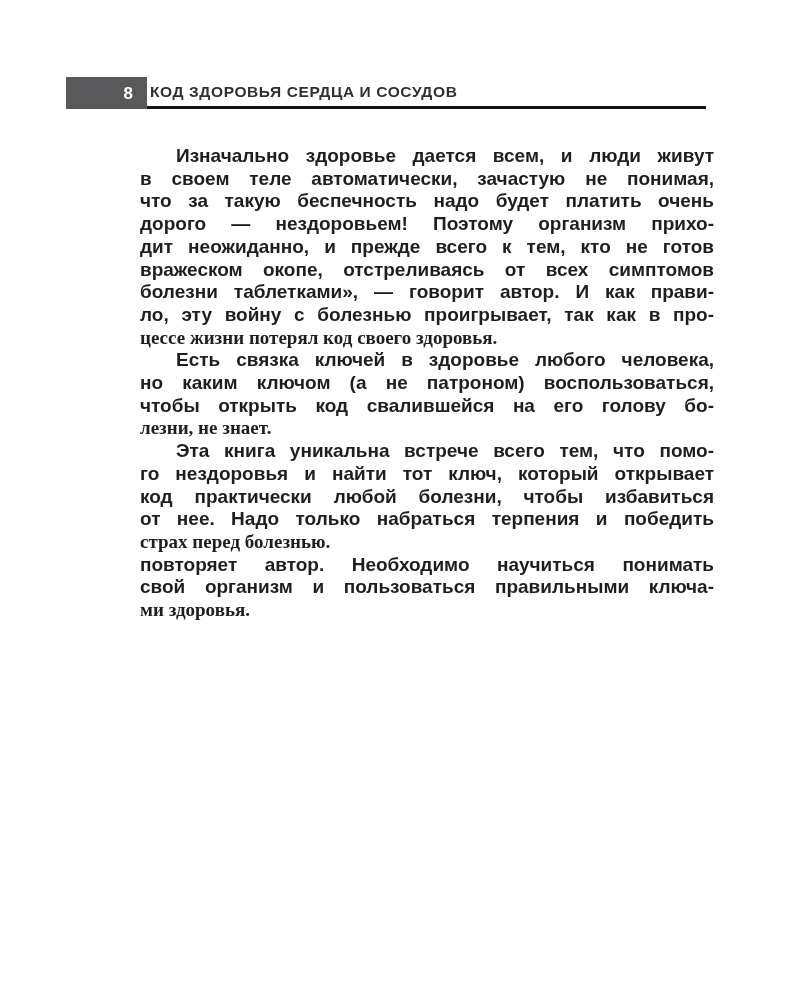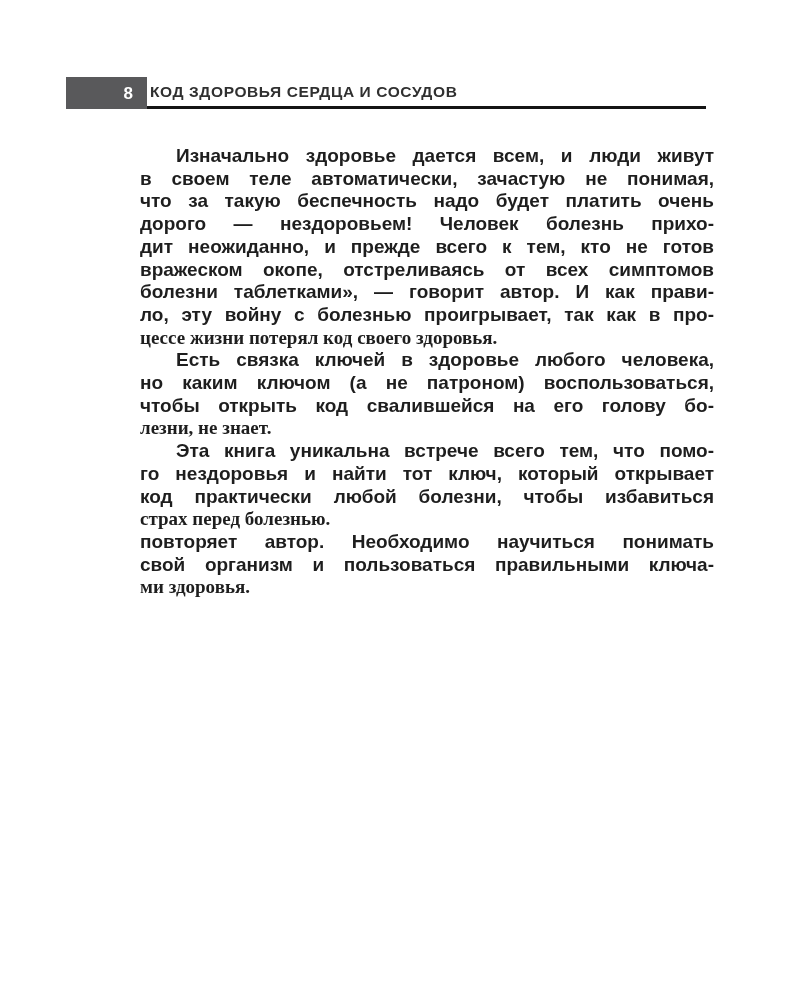--- a/index.html
+++ b/index.html
@@ -94,32 +94,33 @@
       <span>8</span>
     </div>
     <div class="running-title">КОД ЗДОРОВЬЯ СЕРДЦА И СОСУДОВ</div>
   </header>
 
   <main class="body-text">
 
   <div class="line para-first">Изначально здоровье дается всем, и люди живут</div>
       <div class="line">в своем теле автоматически, зачастую не понимая,</div>
       <div class="line">что за такую беспечность надо будет платить очень</div>
-      <div class="line">дорого — нездоровьем! Человек болезнь прихо-</div>
+      <div class="line">дорого — нездоровьем! Поэтому организм прихо-</div>
       <div class="line">дит неожиданно, и прежде всего к тем, кто не готов</div>
       <div class="line">вражеском окопе, отстреливаясь от всех симптомов</div>
       <div class="line">болезни таблетками», — говорит автор. И как прави-</div>
       <div class="line">ло, эту войну с болезнью проигрывает, так как в про-</div>
       <div class="line para-last">цессе жизни потерял код своего здоровья.</div>
       <div class="line para-first">Есть связка ключей в здоровье любого человека,</div>
       <div class="line">но каким ключом (а не патроном) воспользоваться,</div>
       <div class="line">чтобы открыть код свалившейся на его голову бо-</div>
       <div class="line para-last">лезни, не знает.</div>
       <div class="line para-first">Эта книга уникальна встрече всего тем, что помо-</div>
       <div class="line">го нездоровья и найти тот ключ, который открывает</div>
       <div class="line">код практически любой болезни, чтобы избавиться</div>
+      <div class="line">от нее. Надо только набраться терпения и победить</div>
       <div class="line para-last">страх перед болезнью.</div>
       <div class="line">повторяет автор. Необходимо научиться понимать</div>
       <div class="line">свой организм и пользоваться правильными ключа-</div>
       <div class="line para-last">ми здоровья.</div>
     </main>
 
 </div>
 
 </body></html>

